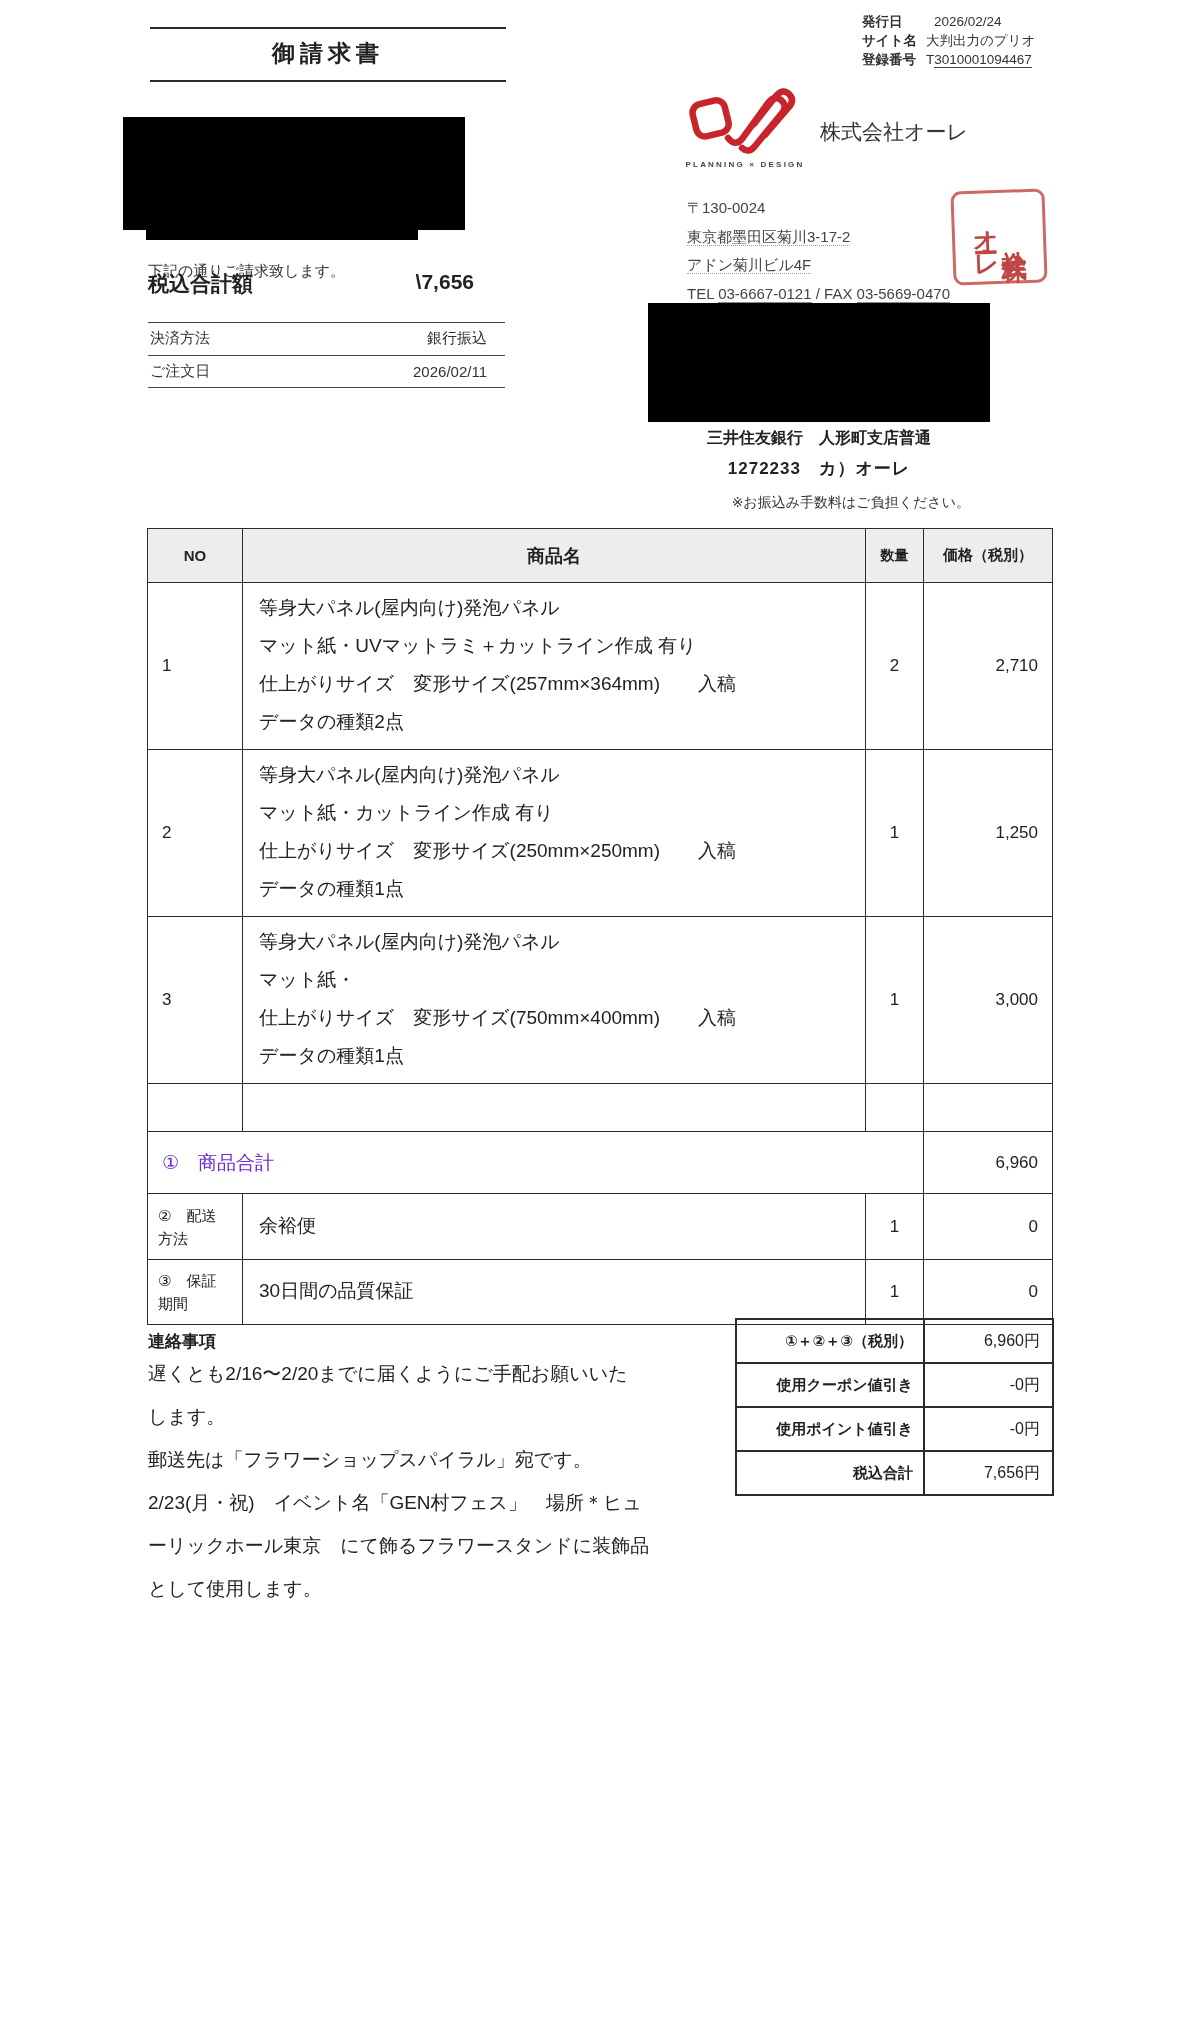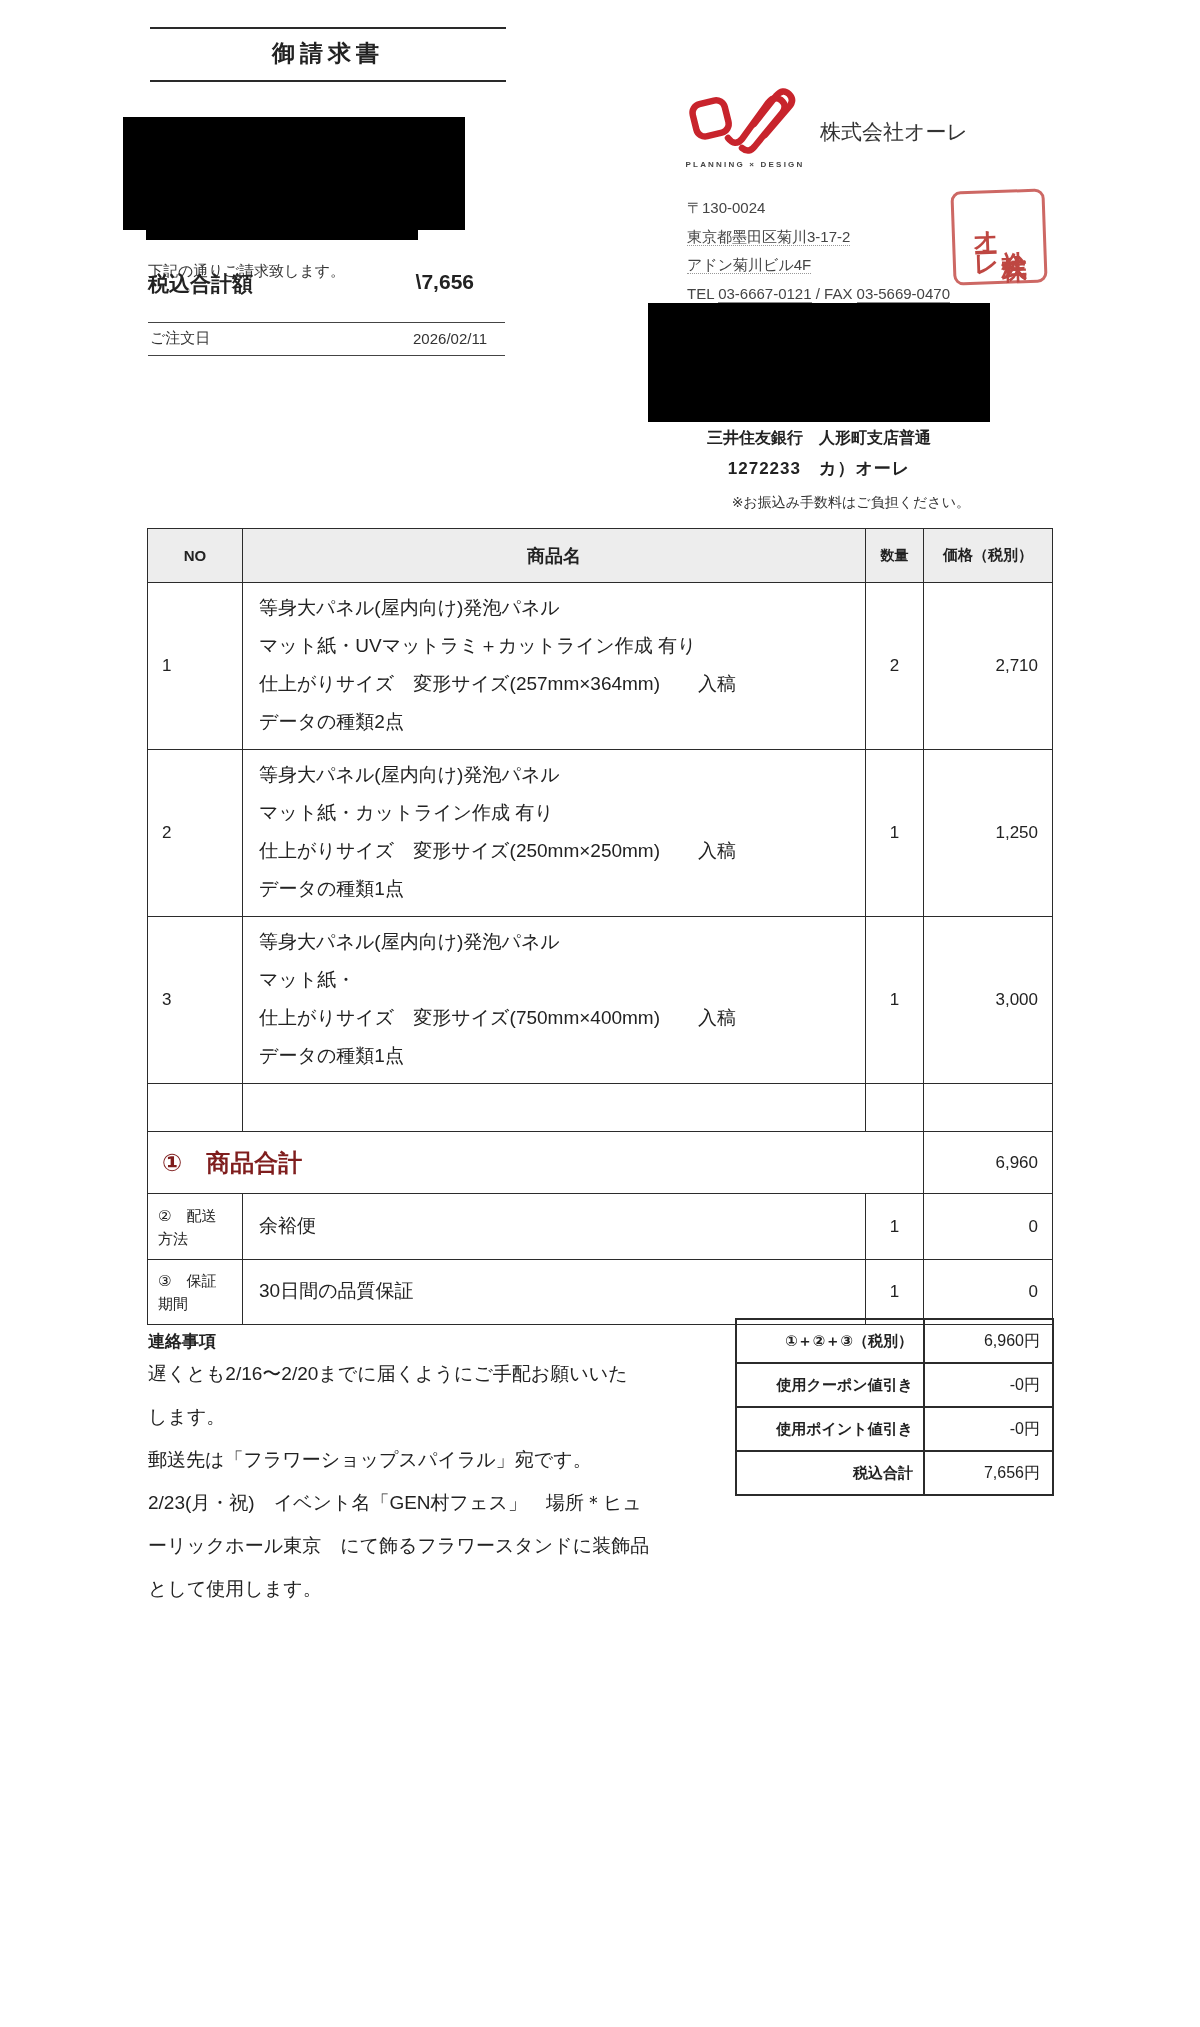--- a/index.html
+++ b/index.html
@@ -46,40 +46,54 @@
   table.items td,table.items th{border:1.5px solid #2b2b2b;vertical-align:middle;}
   table.items th{background:#ededed;font-weight:bold;color:#222;}
   .th-no{font-size:15px;}
   .th-name{font-size:18px;}
   .th-qty{font-size:14px;}
   .th-price{font-size:15px;}
   td.no{font-size:17px;text-align:left;padding-left:14px;color:#222;}
   td.desc{font-size:19px;line-height:38px;padding:6px 10px 8px 16px;white-space:pre-line;color:#222;}
   td.qty{font-size:17px;text-align:center;color:#222;}
   td.price{font-size:17px;text-align:right;padding-right:14px;color:#222;}
-  td.sublabel{font-size:24px;padding-left:14px;color:#7f1d1d;font-weight:bold;}
+  td.sublabel{font-size:19px;padding-left:14px;color:#6d28d9;}
   td.exlabel{font-size:15px;line-height:23px;padding-left:10px;white-space:pre-line;color:#222;}
   
   table.sum{border-collapse:collapse;table-layout:fixed;width:317px;padding-left:40px;}
   table.sum td{border:2px solid #2b2b2b;height:40px;color:#222;}
   table.sum td.l{font-weight:bold;font-size:15px;text-align:right;padding-right:10px;}
   table.sum td.v{font-size:16px;text-align:right;padding-right:12px;}
   
   .notes-title{font-weight:bold;font-size:17px;color:#222;}
   .notes-body{font-size:19px;line-height:43px;white-space:pre-line;color:#222;width:620px;}
 </style>
 </head>
 <body>
 
 <div class="page">
 
   <div class="abs rule" style="left:150px;top:27px;width:356px;"></div>
   <div class="abs doc-title" style="left:150px;top:38px;width:356px;">御請求書</div>
   <div class="abs rule" style="left:150px;top:80px;width:356px;"></div>
 
+  <div class="abs meta" style="left:862px;top:12px;width:200px;">
+    <div class="row">
+      <span class="lbl">発行日</span>
+      <span class="val" style="margin-left:12px;">2026/02/24</span>
+    </div>
+    <div class="row">
+      <span class="lbl">サイト名</span>
+      <span class="val">大判出力のプリオ</span>
+    </div>
+    <div class="row">
+      <span class="lbl">登録番号</span>
+      <span class="val"><span>T</span><span class="u">3010001094467</span></span>
+    </div>
+  </div>
 
   <div class="abs redact" style="left:123px;top:117px;width:342px;height:113px;"></div>
   <div class="abs redact" style="left:146px;top:230px;width:272px;height:10px;"></div>
   <div class="abs redact" style="left:648px;top:303px;width:342px;height:119px;"></div>
 
   <div class="abs" style="left:688px;top:86px;width:118px;height:72px;">
     <svg width="118" height="72" viewBox="0 0 118 72">
       <g fill="none" stroke="#c8242c" stroke-width="6.5" stroke-linecap="round" stroke-linejoin="round">
         <rect x="6" y="16" width="33" height="33" rx="9" transform="rotate(-14 22 32)"></rect>
         <path d="M40 52 q7 9 14 1 l26 -36 q6 -8 13 -3 q7 6 1 13 l-27 33 q-6 8 -13 2"></path>
@@ -106,20 +120,24 @@
   <div class="abs bank2" style="left:648px;top:457px;width:342px;">1272233　カ）オーレ</div>
   <div class="abs banknote" style="left:648px;top:494px;width:322px;">※お振込み手数料はご負担ください。</div>
 
   <div class="abs intro" style="left:148px;top:262px;">下記の通りご請求致します。</div>
   <div class="abs total-row" style="left:148px;top:270px;width:326px;">
     <span>税込合計額</span>
     <span>\7,656</span>
   </div>
 
   <div class="abs oinfo" style="left:148px;top:322px;">
+    <div class="r">
+      <span>決済方法</span>
+      <span class="v">銀行振込</span>
+    </div>
     <div class="r">
       <span>ご注文日</span>
       <span class="v">2026/02/11</span>
     </div>
   </div>
 
   <table class="items abs" style="left:147px;top:528px;">
     <colgroup>
         <col style="width:95px">
         <col style="width:623px">

